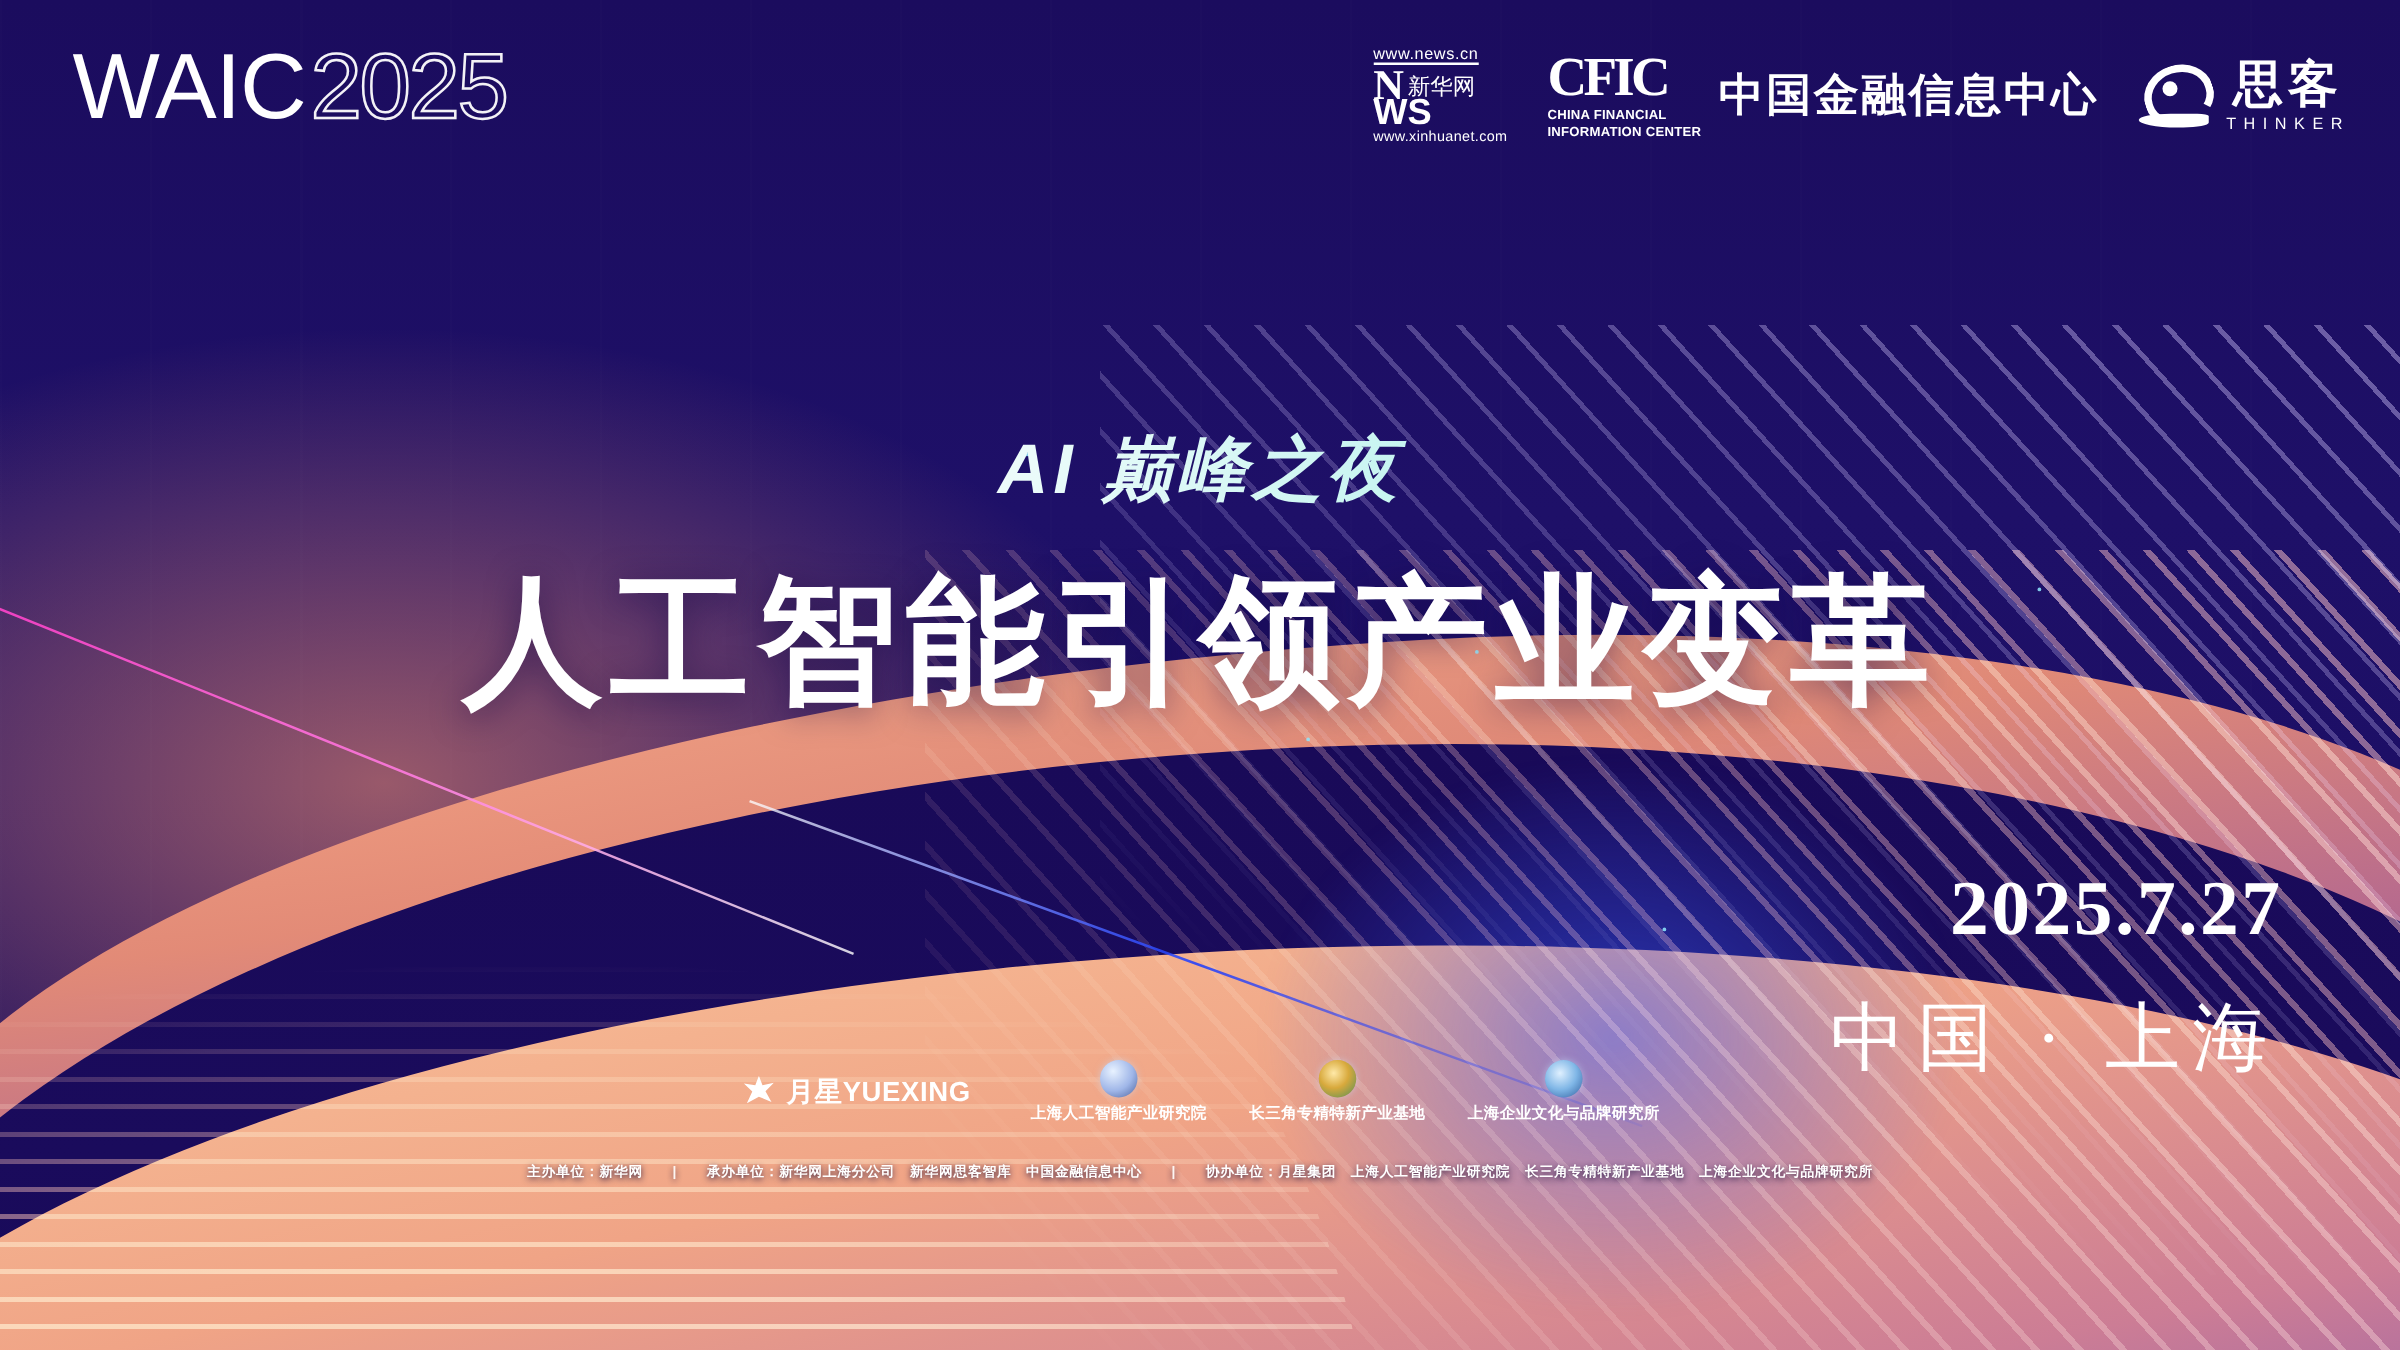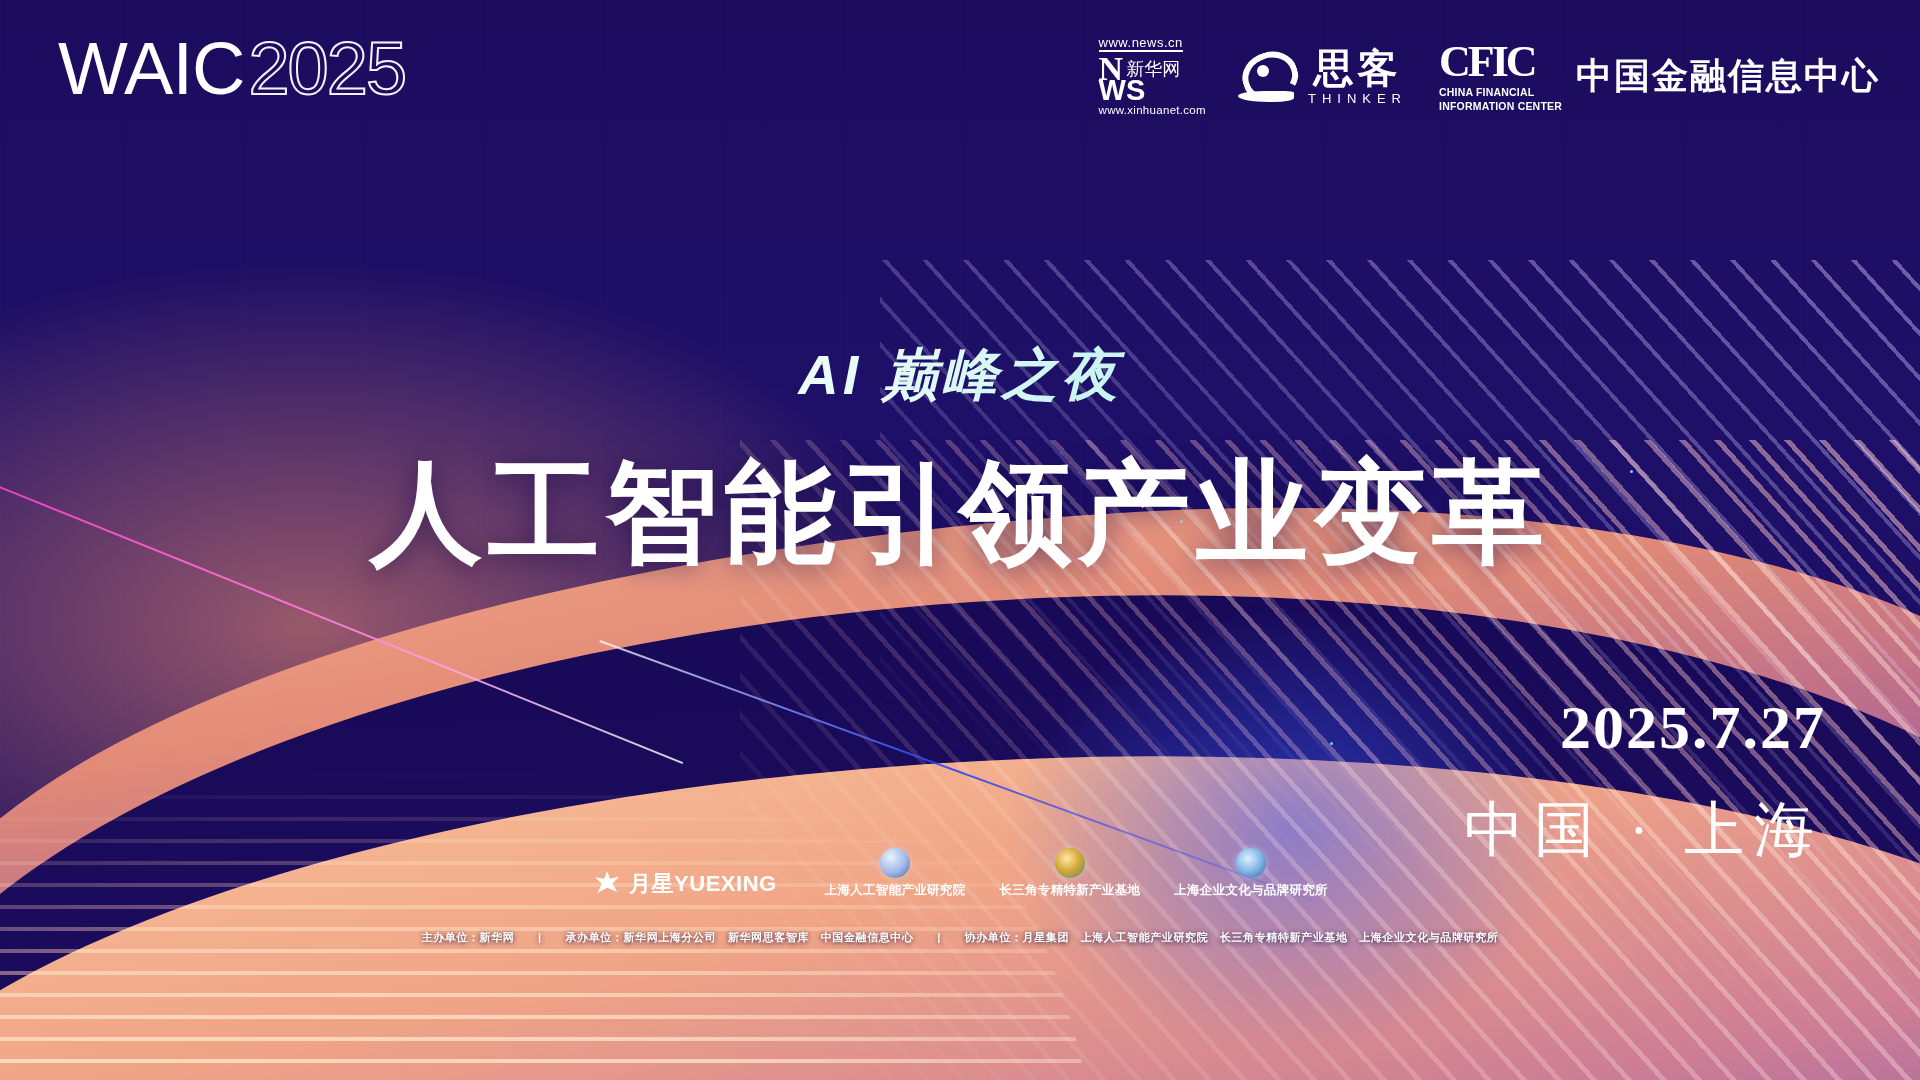--- a/index.html
+++ b/index.html
@@ -187,21 +187,21 @@
   }
   .city{
     position:absolute;right:96px;top:790px;
     font-size:60px;font-weight:400;letter-spacing:10px;color:#ffffff;
     font-family:"Liberation Serif",serif;
   }
 
   
   .sponsors{
     position:absolute;left:0;right:0;top:848px;
-    display:flex;justify-content:center;align-items:flex-end;gap:34px;
+    display:flex;justify-content:center;gap:34px;
   }
   .sp{display:flex;flex-direction:column;align-items:center;color:#fff;}
   .sp .badge{width:30px;height:30px;border-radius:50%;
     background:radial-gradient(circle at 35% 30%, #e8f2ff, #9fb6e8 55%, #49619e 100%);
     margin-bottom:4px;box-shadow:0 0 6px rgba(200,225,255,.5);}
   .sp .badge.b2{background:radial-gradient(circle at 40% 35%, #ffe9a8, #d8a93c 45%, #4f8f5a 100%);}
   .sp .badge.b3{background:radial-gradient(circle at 40% 35%, #dff0ff, #7fb6e6 50%, #2f5e9e 100%);}
   .sp .cap{font-size:12.5px;font-weight:700;letter-spacing:.3px;white-space:nowrap;}
 
   .sp-yuexing{flex-direction:row;align-items:center;gap:7px;margin-right:14px;}
@@ -260,41 +260,41 @@
     <div class="logos">
 
       <div class="logo xinhua">
         <div class="url-top">www.news.cn</div>
         <div class="mid">
           <span class="nbig">N</span>
           <span class="cn">新华网</span>
         </div>
         <div class="ws">WS</div>
         <div class="url-bot">www.xinhuanet.com</div>
+      </div>
+
+      <div class="logo cfic">
+        <div class="mark">
+          <span class="big">CFIC</span>
+          <span class="small">CHINA FINANCIAL</span>
+          <span class="small">INFORMATION CENTER</span>
+        </div>
+        <span class="zh">中国金融信息中心</span>
       </div>
 
       <div class="logo thinker">
         <div class="mark">
           <div class="sw"></div>
             <div class="dot"></div>
             <div class="base"></div>
         </div>
         <div class="txt">
           <span class="zh">思客</span>
           <span class="en">THINKER</span>
         </div>
-      </div>
-
-      <div class="logo cfic">
-        <div class="mark">
-          <span class="big">CFIC</span>
-          <span class="small">CHINA FINANCIAL</span>
-          <span class="small">INFORMATION CENTER</span>
-        </div>
-        <span class="zh">中国金融信息中心</span>
       </div>
 
     </div>
   </div>
 
   <div class="subtitle">AI 巅峰之夜</div>
   <div class="headline">人工智能引领产业变革</div>
 
   <div class="date">2025.7.27</div>
   <div class="city">中国 · 上海</div>

